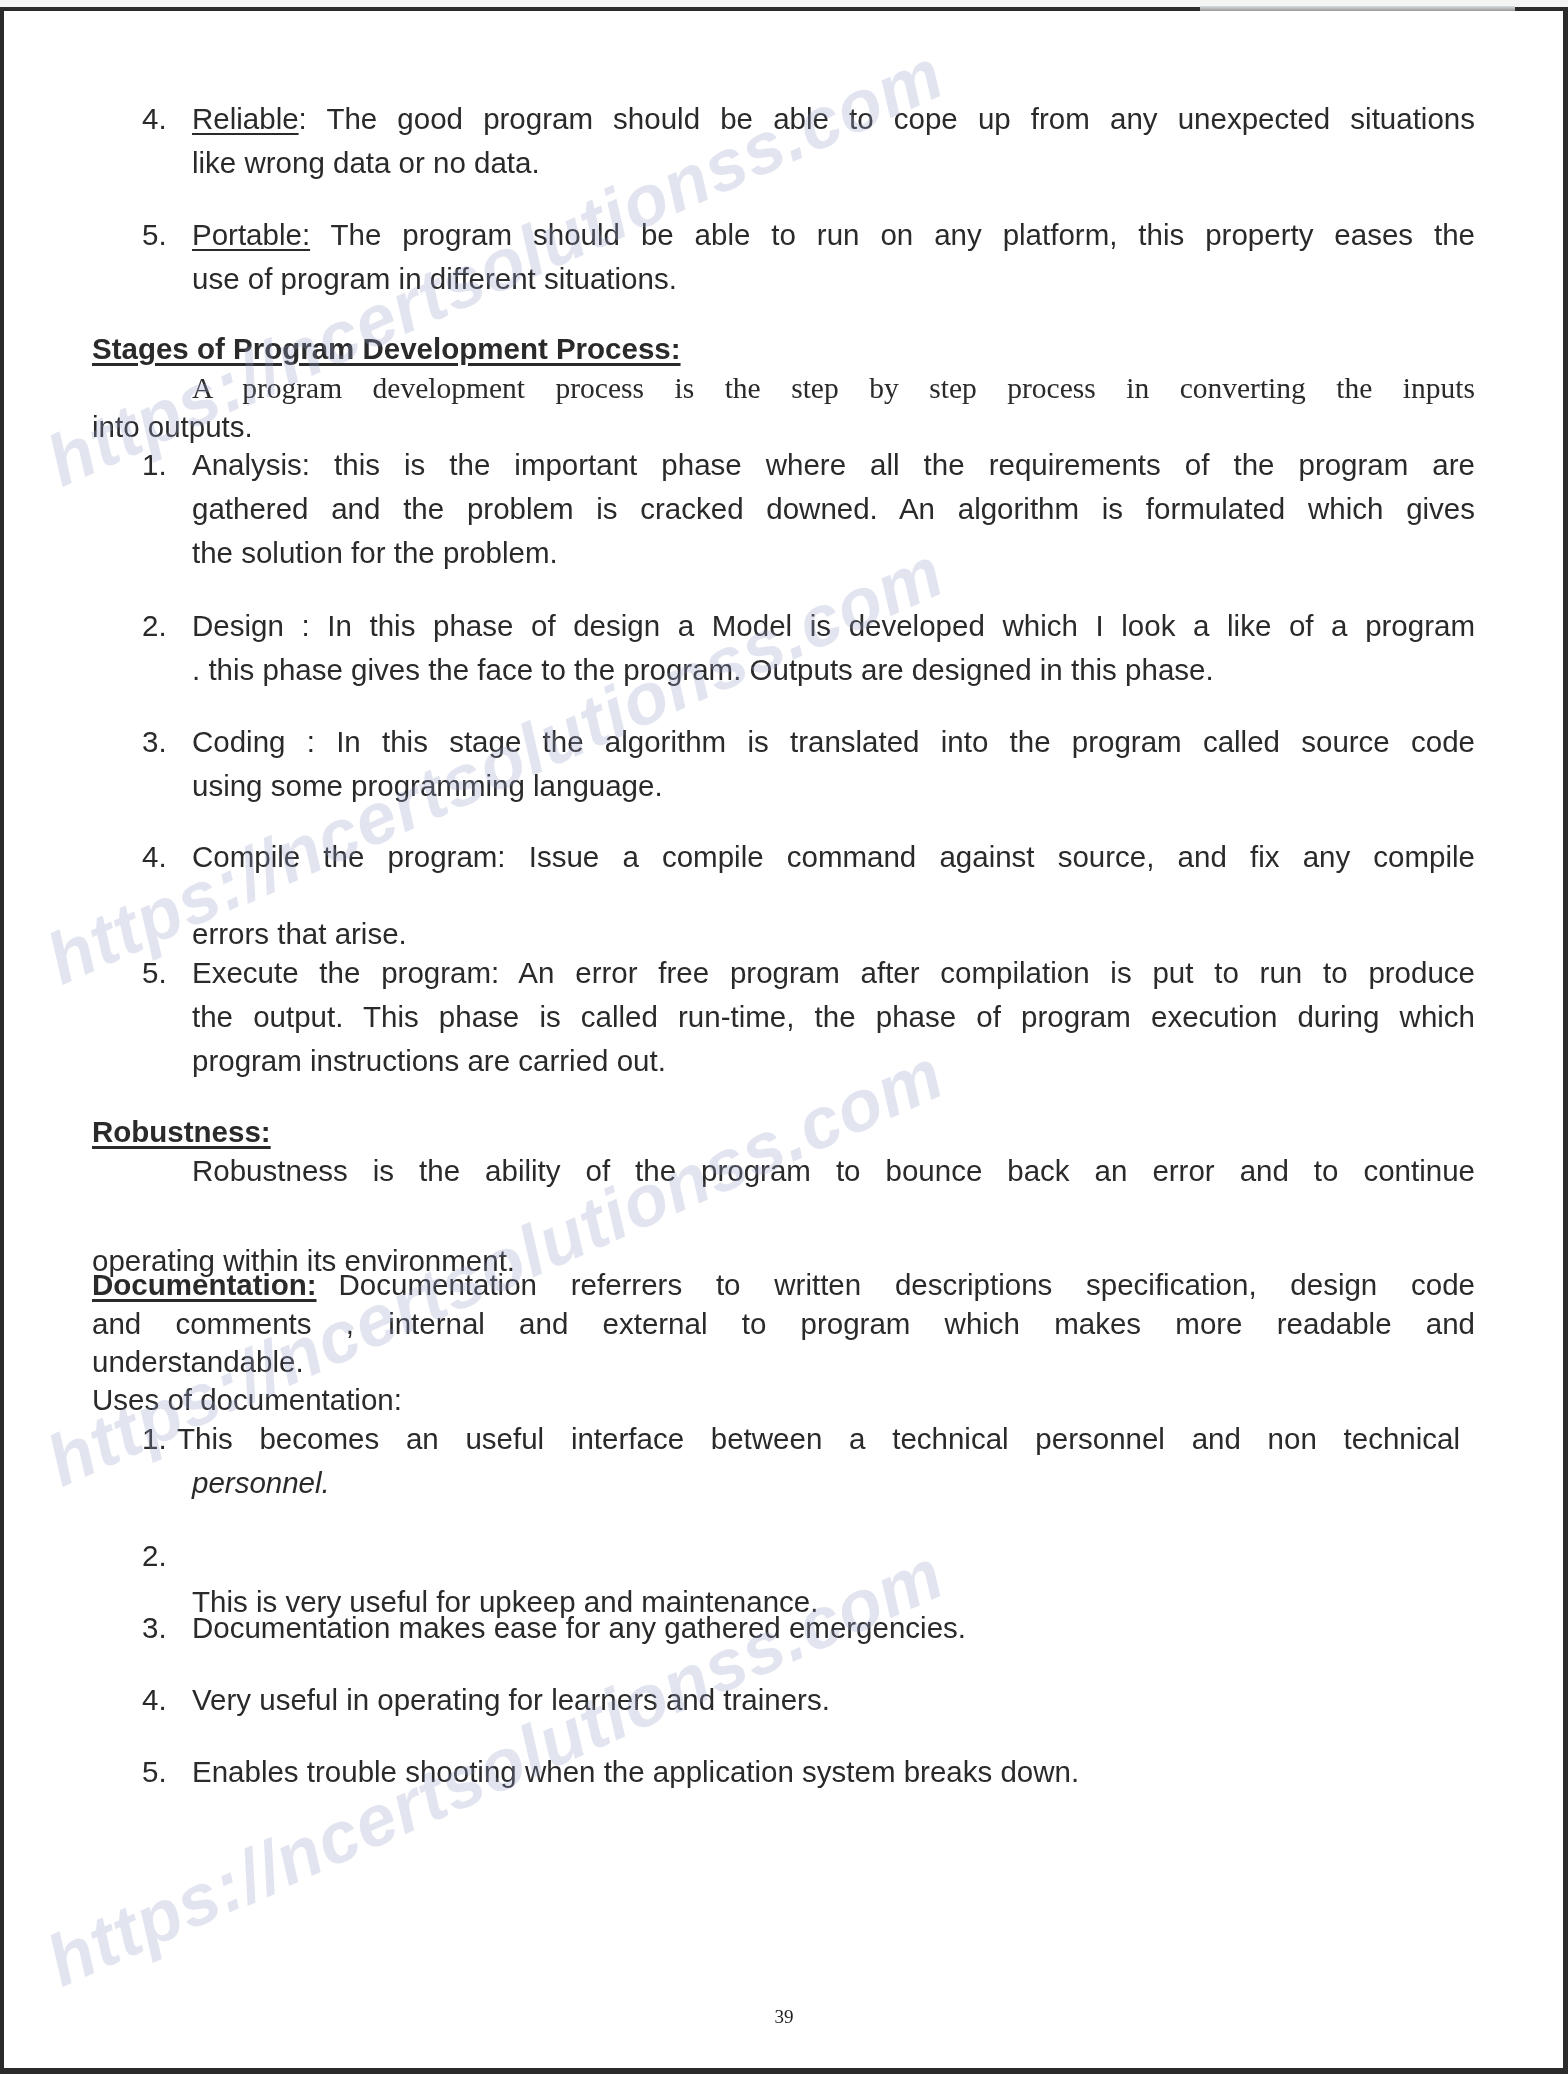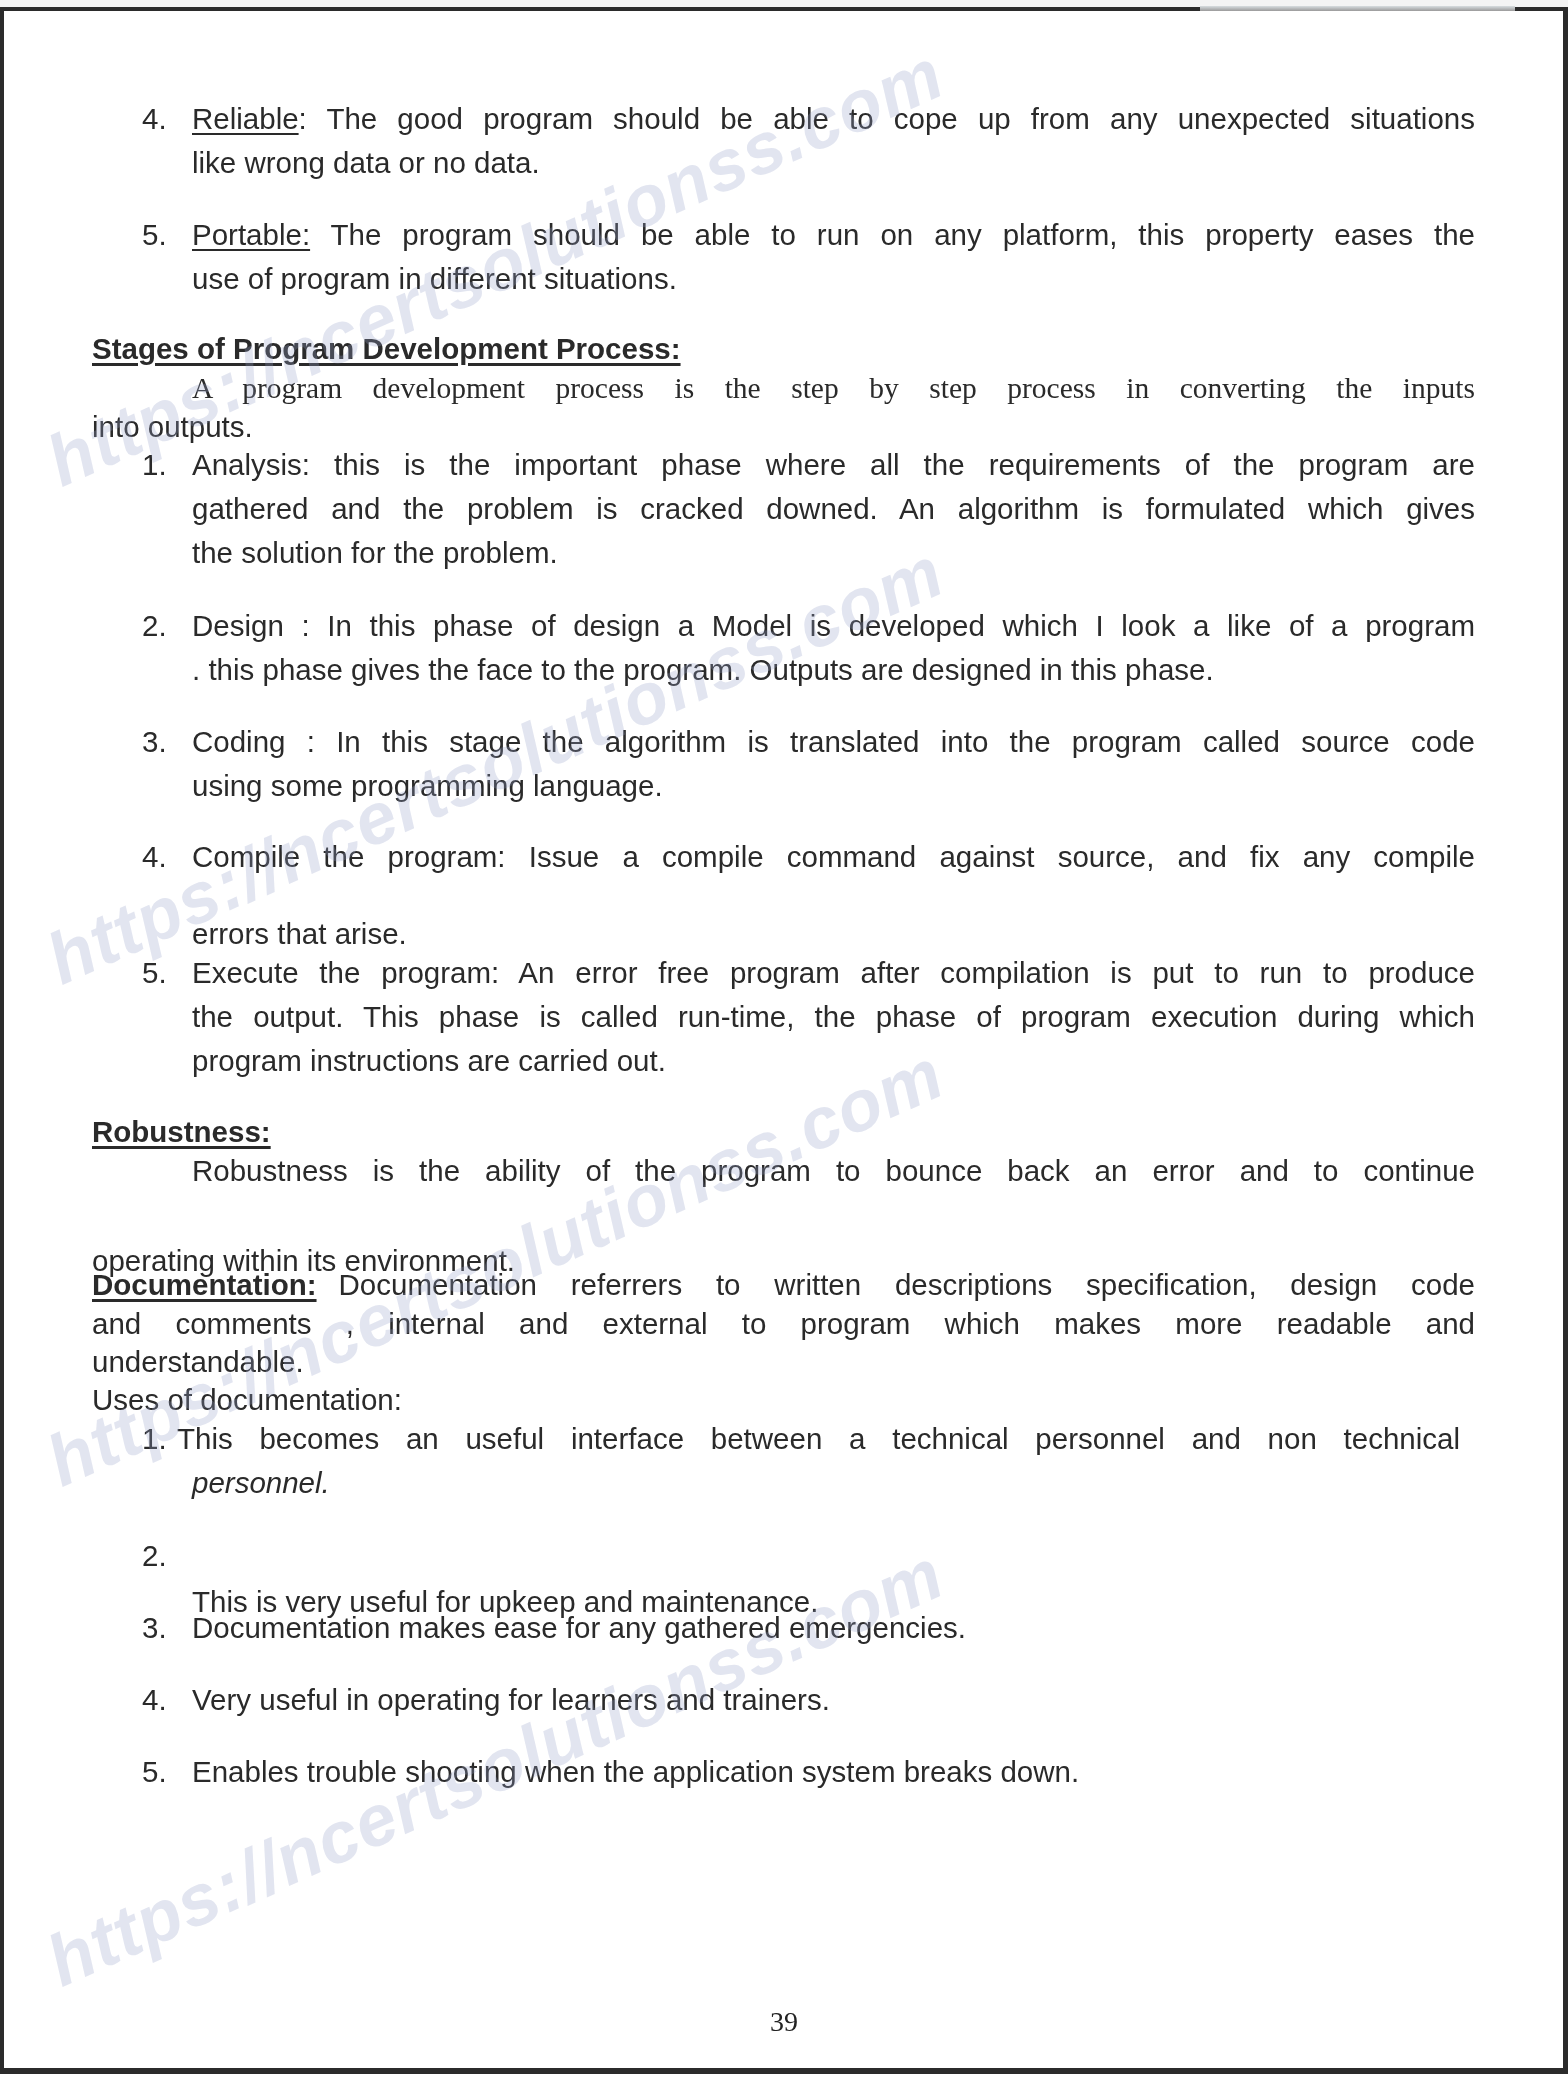--- a/index.html
+++ b/index.html
@@ -70,21 +70,21 @@
     text-underline-offset: 4px;
     text-decoration-thickness: 3px;
   }
   .page-number {
     position: absolute;
     left: 0;
     width: 1568px;
     top: 2006px;
     text-align: center;
     font-family: "Liberation Serif", serif;
-    font-size: 28px;
+    font-size: 19px;
     color: #222;
   }
   .watermark {
     position: absolute;
     font-family: "Liberation Sans", sans-serif;
     font-weight: bold;
     font-style: italic;
     font-size: 72px;
     color: rgba(150, 160, 200, 0.28);
     white-space: nowrap;

